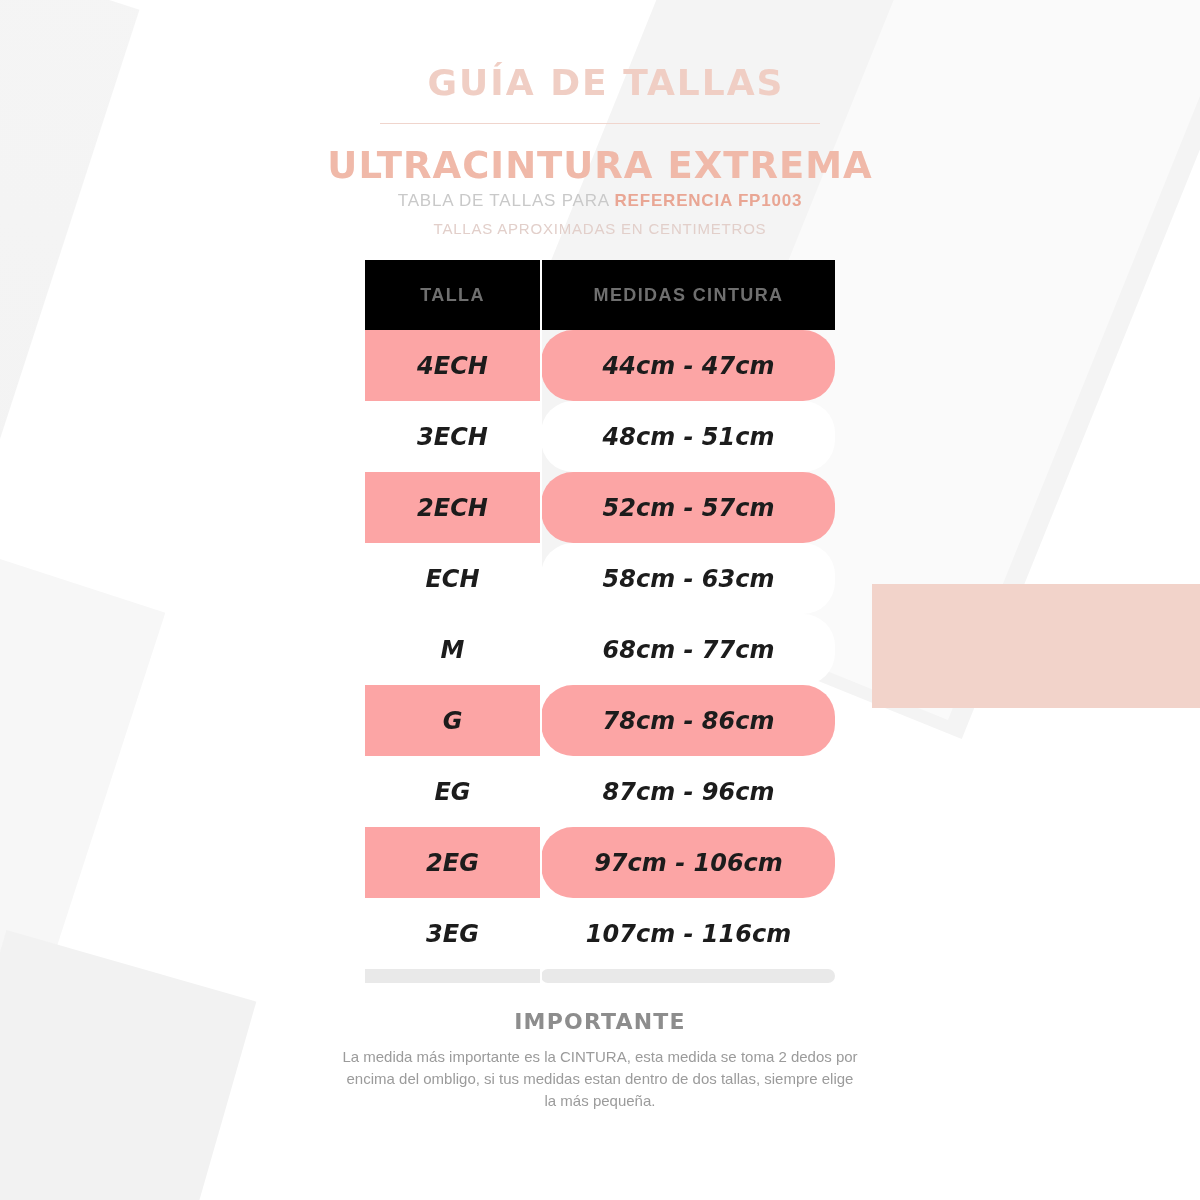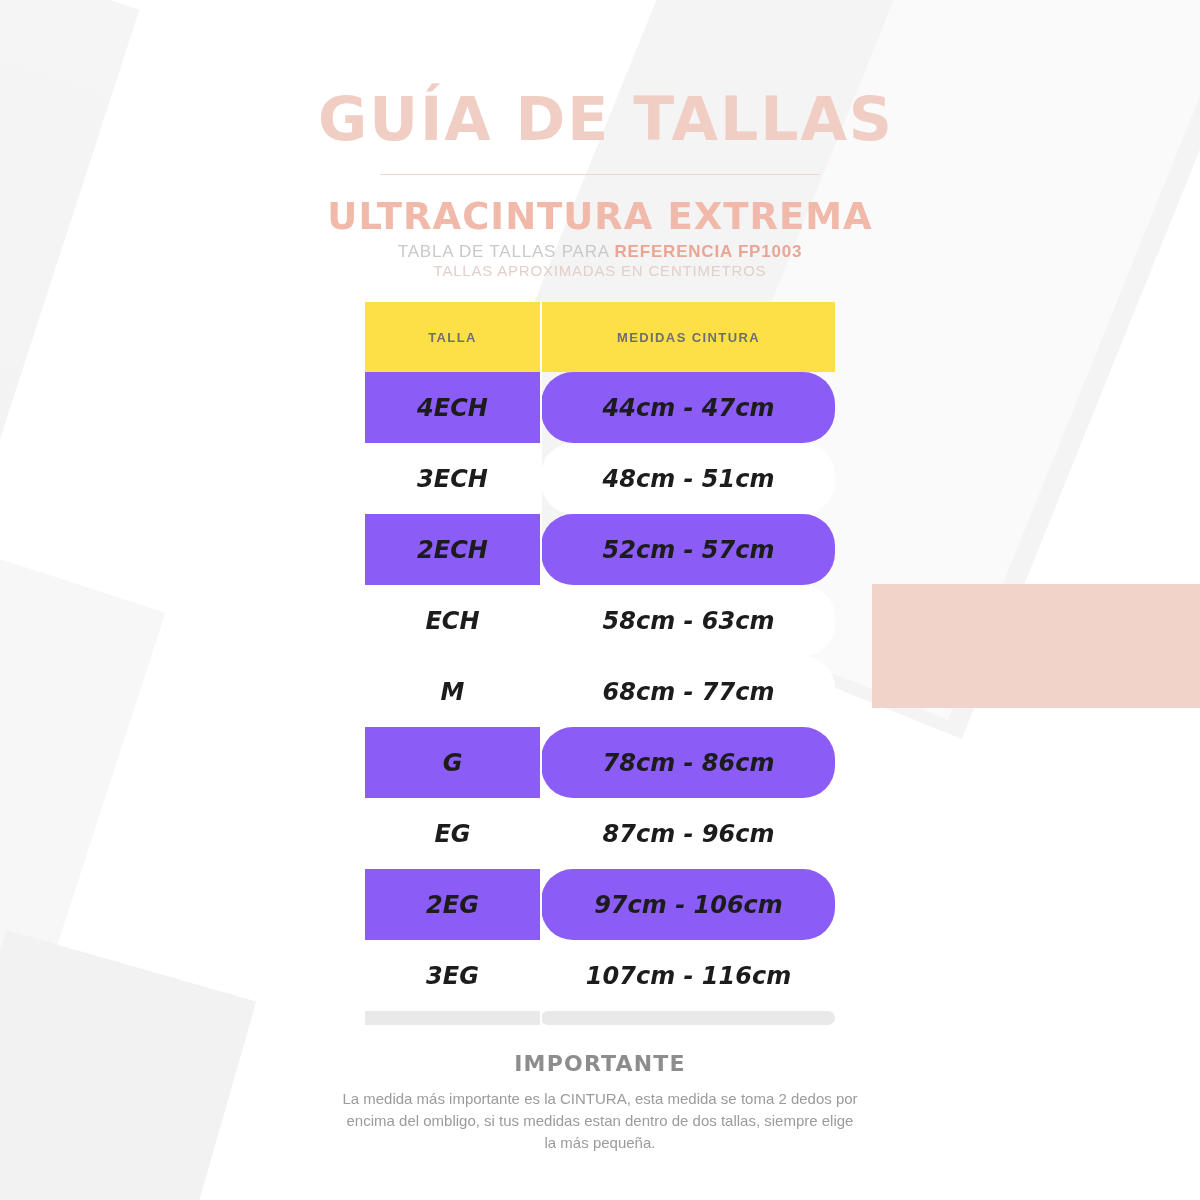--- a/index.html
+++ b/index.html
@@ -83,24 +83,24 @@
   }
 
   .content {
     position: relative;
     z-index: 5;
   }
 
   .title {
     text-align: center;
     color: #f0cec4;
-    font-size: 60px;
+    font-size: 36px;
     font-weight: bold;
     letter-spacing: 2px;
-    padding-top: 84px;
+    padding-top: 62px;
     font-family: "DejaVu Sans", sans-serif;
     margin-left: 12px;
   }
   .rule {
     width: 440px;
     height: 1px;
     background: #f0d5cd;
     margin: 20px auto 0 auto;
   }
   .subtitle {
@@ -121,53 +121,54 @@
   }
   .ref-line .ref-strong {
     color: #e9a694;
     font-weight: bold;
   }
   .approx-line {
     text-align: center;
     color: #e2cfca;
     font-size: 15px;
     letter-spacing: .8px;
+    margin-top: 9px;
   }
 
   table.size-table {
     border-collapse: collapse;
     margin: 23px auto 0 auto;
     width: 470px;
     table-layout: fixed;
   }
   table.size-table th {
-    background: #fde047;
+    background: #000000;
     color: #6f6f6f;
-    font-size: 13px;
+    font-size: 18px;
     font-weight: bold;
     letter-spacing: 1.4px;
     height: 68px;
     text-align: center;
     border-right: 2px solid #ffffff;
   }
   table.size-table th:last-child { border-right: none; }
   table.size-table td {
     height: 69px;
     text-align: center;
     font-size: 24px;
     color: #1c1c1c;
     font-style: italic;
     font-weight: bold;
     border-right: 2px solid #ffffff;
     font-family: "DejaVu Sans", sans-serif;
   }
   table.size-table td:last-child { border-right: none; border-radius: 32px; }
   table.size-table col.c1 { width: 176px; }
   table.size-table col.c2 { width: 294px; }
-  tr.odd td { background: #8b5cf6; }
+  tr.odd td { background: #fca5a5; }
   tr.even td { background: #ffffff; }
   tr.footer-strip td {
     height: 14px;
     background: #e9e9e9;
     padding: 0;
   }
 
   .important-title {
     text-align: center;
     color: #8d8d8d;

